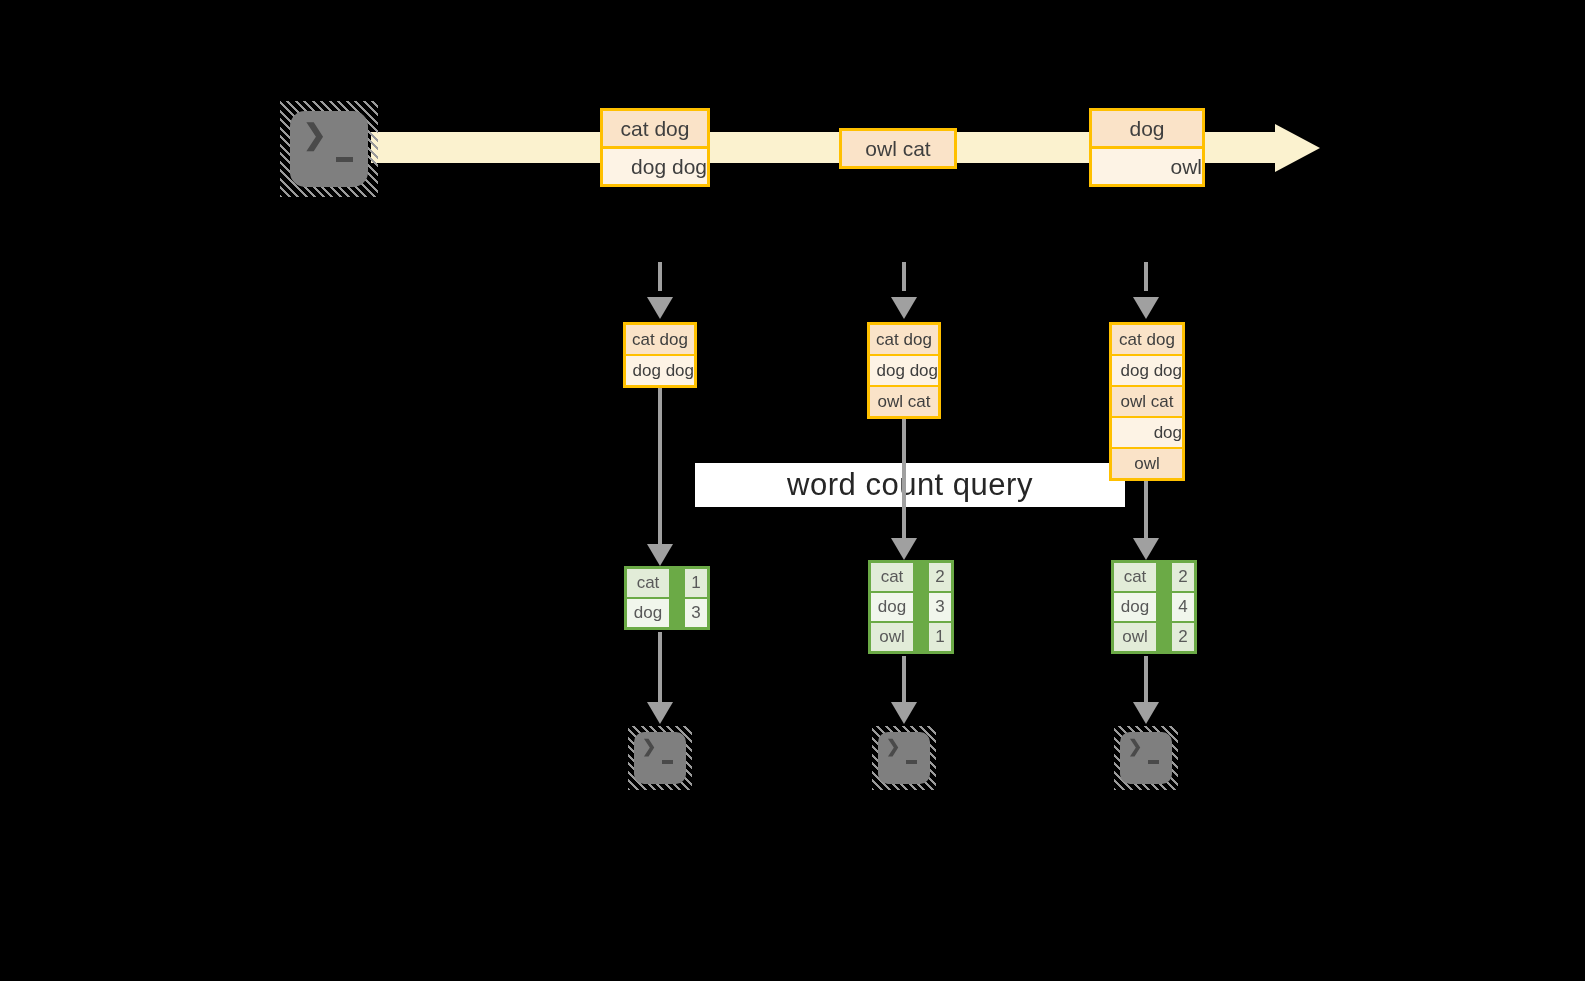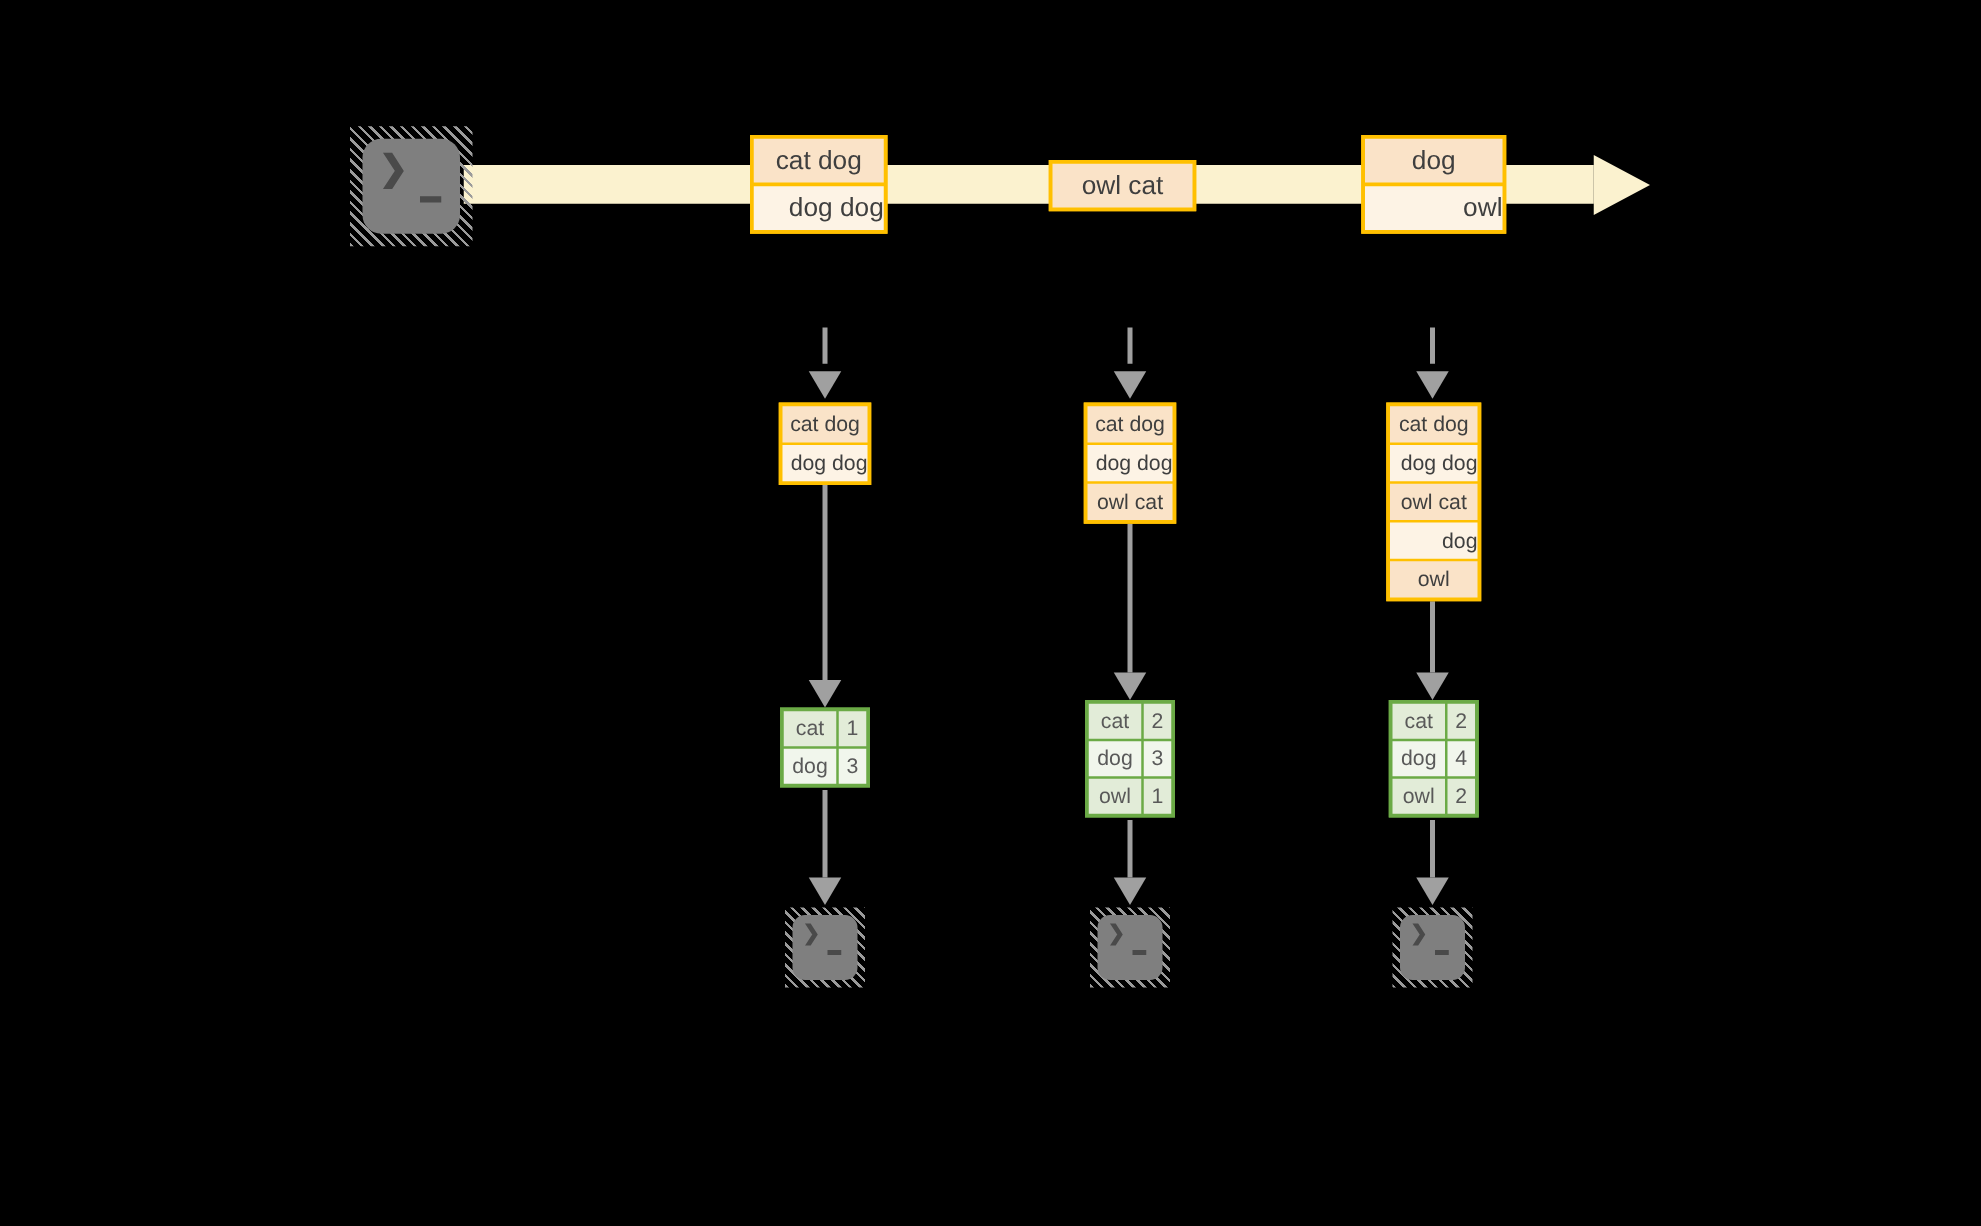--- a/index.html
+++ b/index.html
@@ -50,21 +50,21 @@
   .event-box .row{height:35px;line-height:35px;font-size:21px;}
   .record-stack .row{height:29px;line-height:29px;font-size:17px;}
   .row.alt-odd{background:var(--event-fill-a,#fae3c8);}
   .row.alt-even{background:var(--event-fill-b,#fdf3e5);text-align:right;}
   
   .count-table{
     position:absolute;z-index:3;display:flex;flex-direction:column;gap:2px;
     border:3px solid var(--table-border,#6baa46);background:var(--table-border,#6baa46);
     box-sizing:border-box;
   }
-  .t-row{display:grid;grid-template-columns:42px 22px;gap:2px;}
+  .t-row{display:grid;grid-template-columns:42px 22px;gap:16px;}
   .t-row .cell{
     height:28px;line-height:28px;text-align:center;font-size:17px;
     color:var(--table-text,#595959);
   }
   .t-row.alt-odd .cell{background:var(--table-fill-a,#e2ecd8);}
   .t-row.alt-even .cell{background:var(--table-fill-b,#f1f6ec);}
   
   .varrow{
     position:absolute;z-index:2;width:26px;display:flex;flex-direction:column;align-items:center;
   }
@@ -106,20 +106,23 @@
   <div class="obox event-box" style="left:839px;top:128px;width:118px;">
 
   <div class="row alt-odd">owl cat</div>
     </div>
   <div class="obox event-box" style="left:1089px;top:108px;width:116px;">
 
   <div class="row alt-odd">dog</div>
       <div class="row alt-even">owl</div>
     </div>
 
+  <div class="banner" style="left:695px;top:463px;width:430px;height:44px;">
+    <span>word count query</span>
+  </div>
 
   <div class="varrow" style="left:647px;top:262px;">
     <div class="dash" style="height:29px;"></div>
       <div class="gap"></div>
       <div class="head"></div>
   </div>
   <div class="varrow" style="left:891px;top:262px;">
     <div class="dash" style="height:29px;"></div>
       <div class="gap"></div>
       <div class="head"></div>

